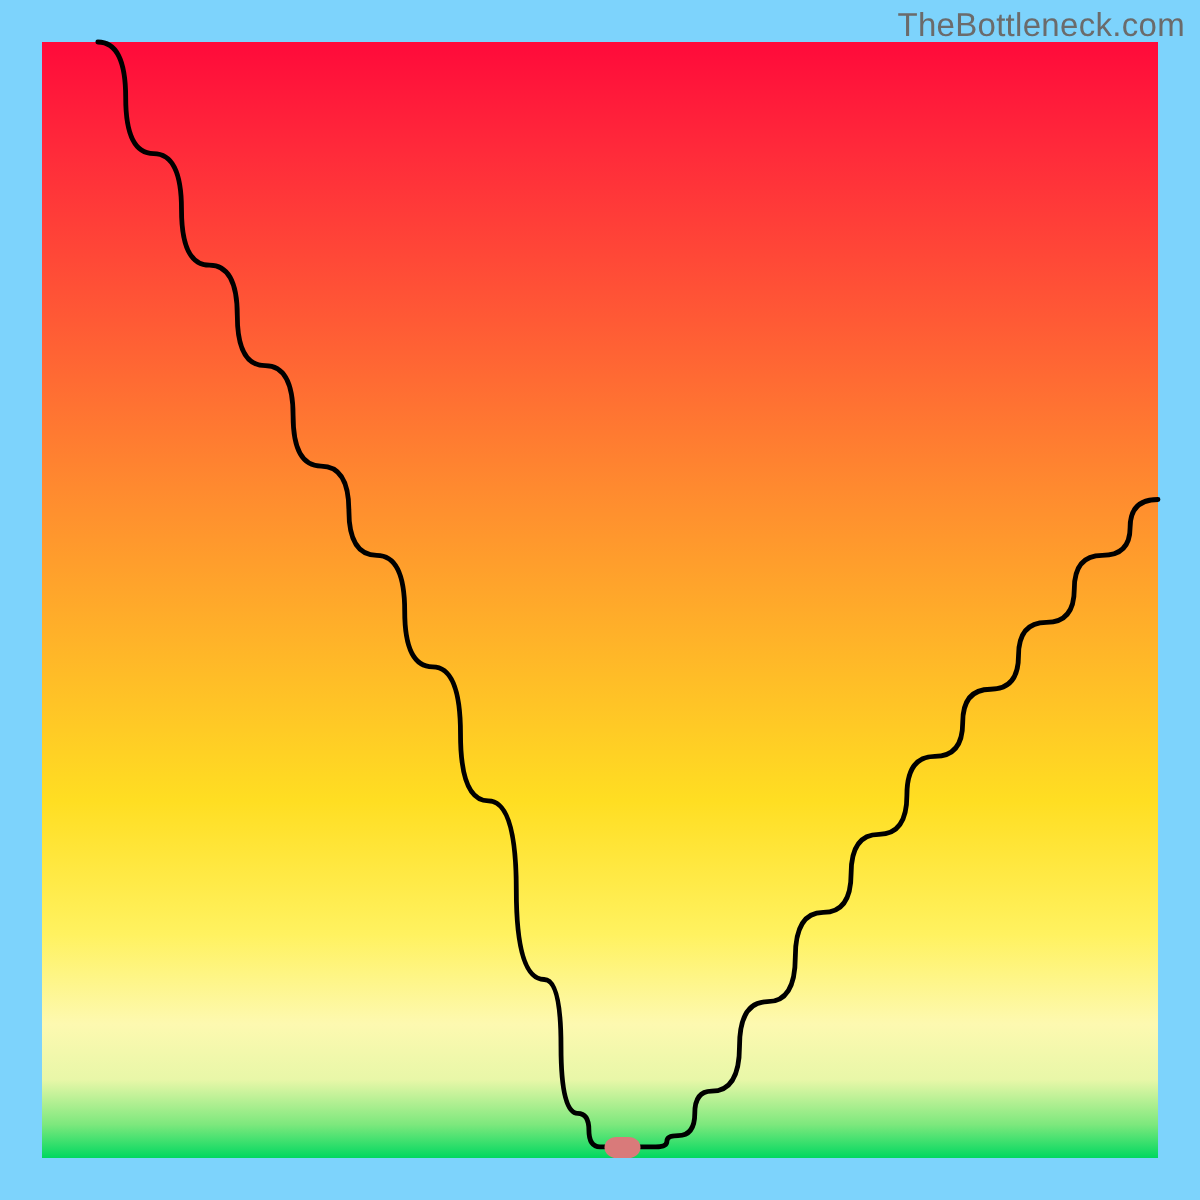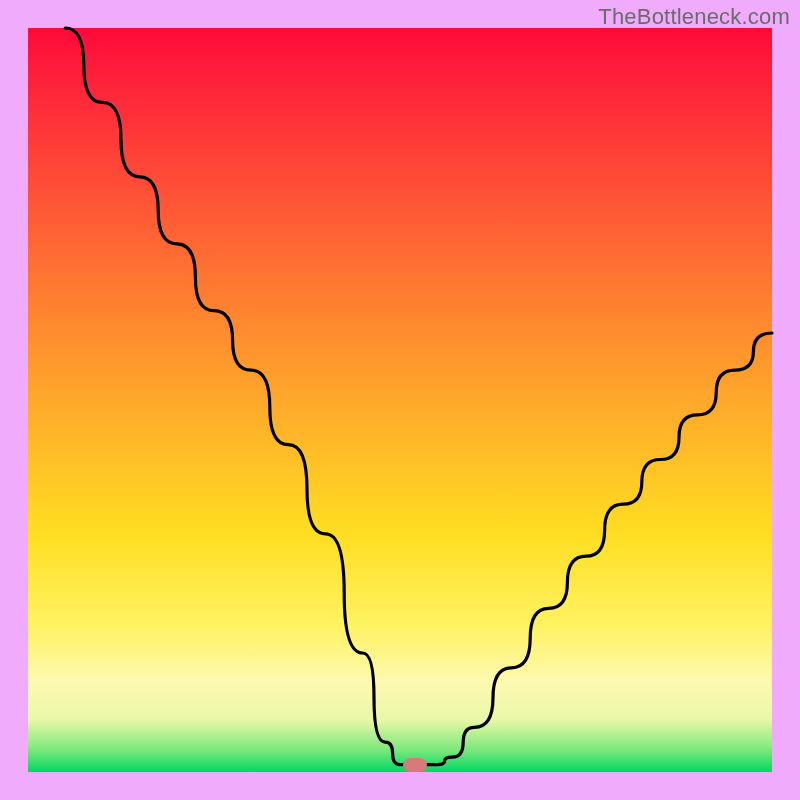--- a/index.html
+++ b/index.html
@@ -8,21 +8,21 @@
     width: 800px;
     height: 800px;
     background: #000;
     overflow: hidden;
     font-family: Arial, Helvetica, sans-serif;
   }
   .frame {
     position: relative;
     width: 800px;
     height: 800px;
-    background: #f0abfc;
+    background: #7dd3fc;
   }
   .plot-area {
     position: absolute;
     left: 28px;
     top: 28px;
     width: 744px;
     height: 744px;
     
     background: linear-gradient(
       to bottom,

